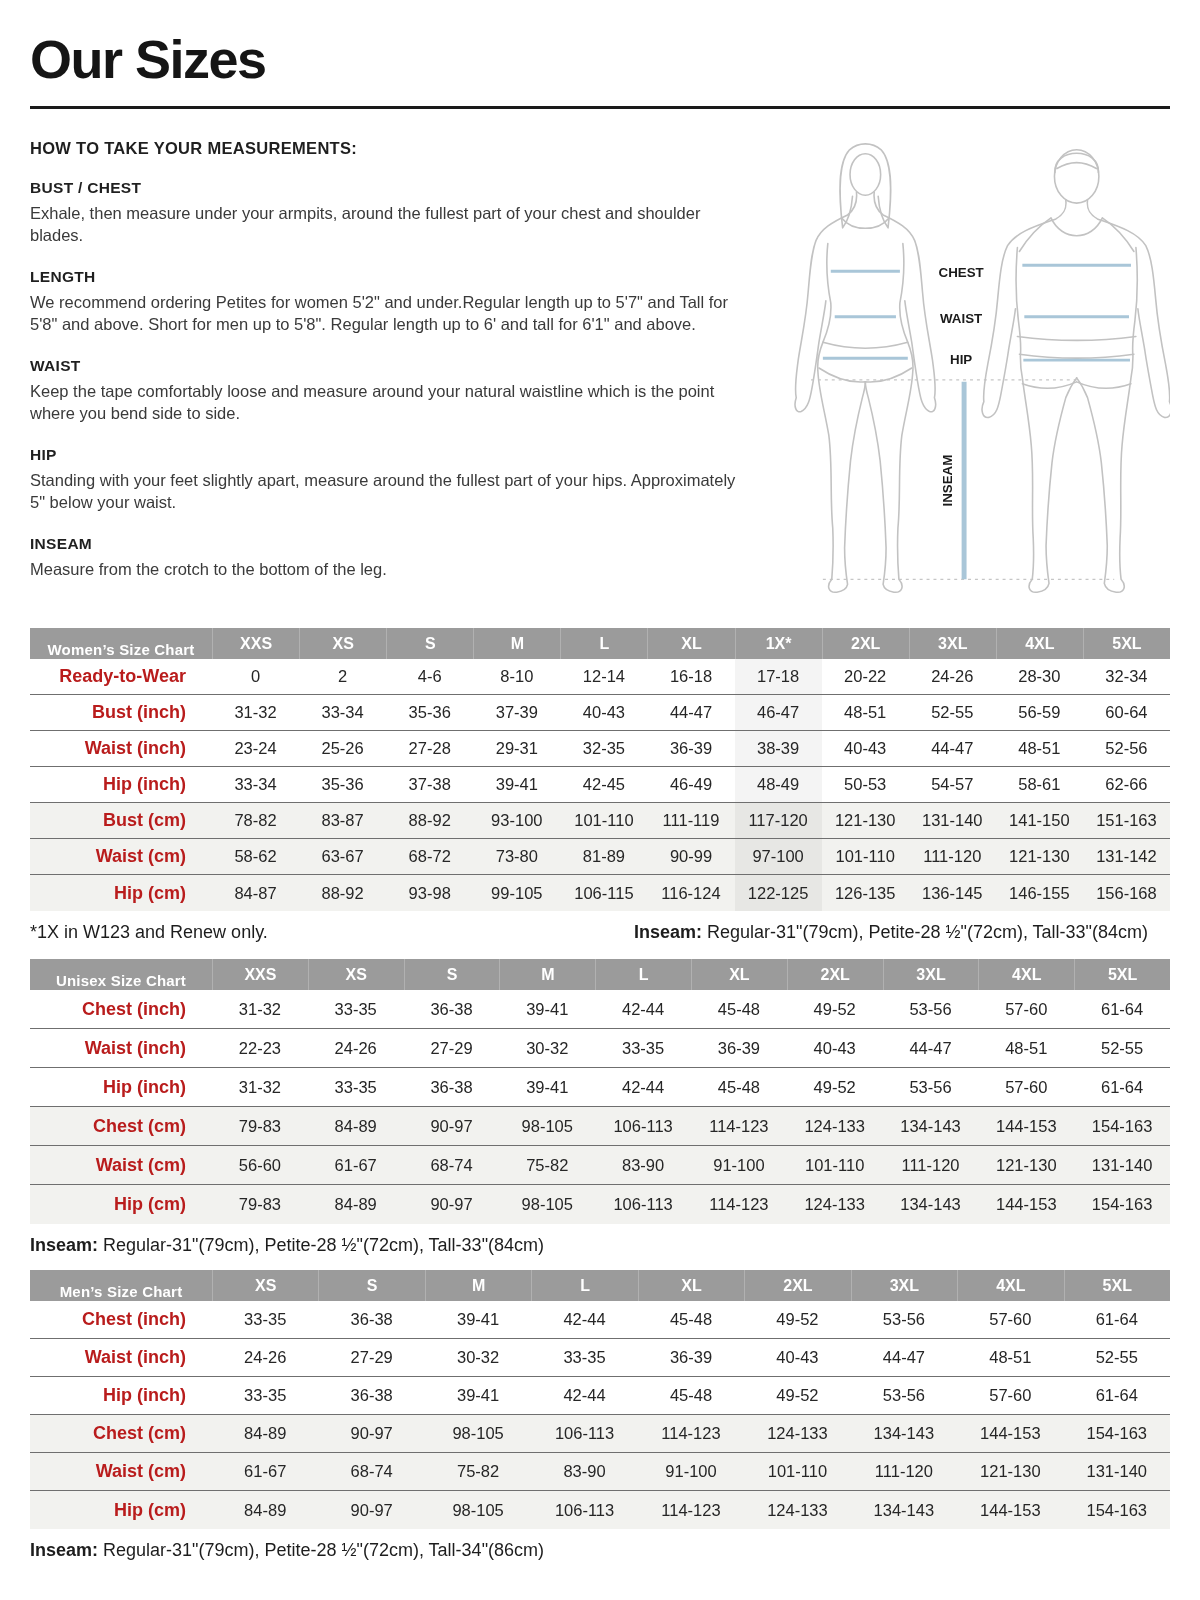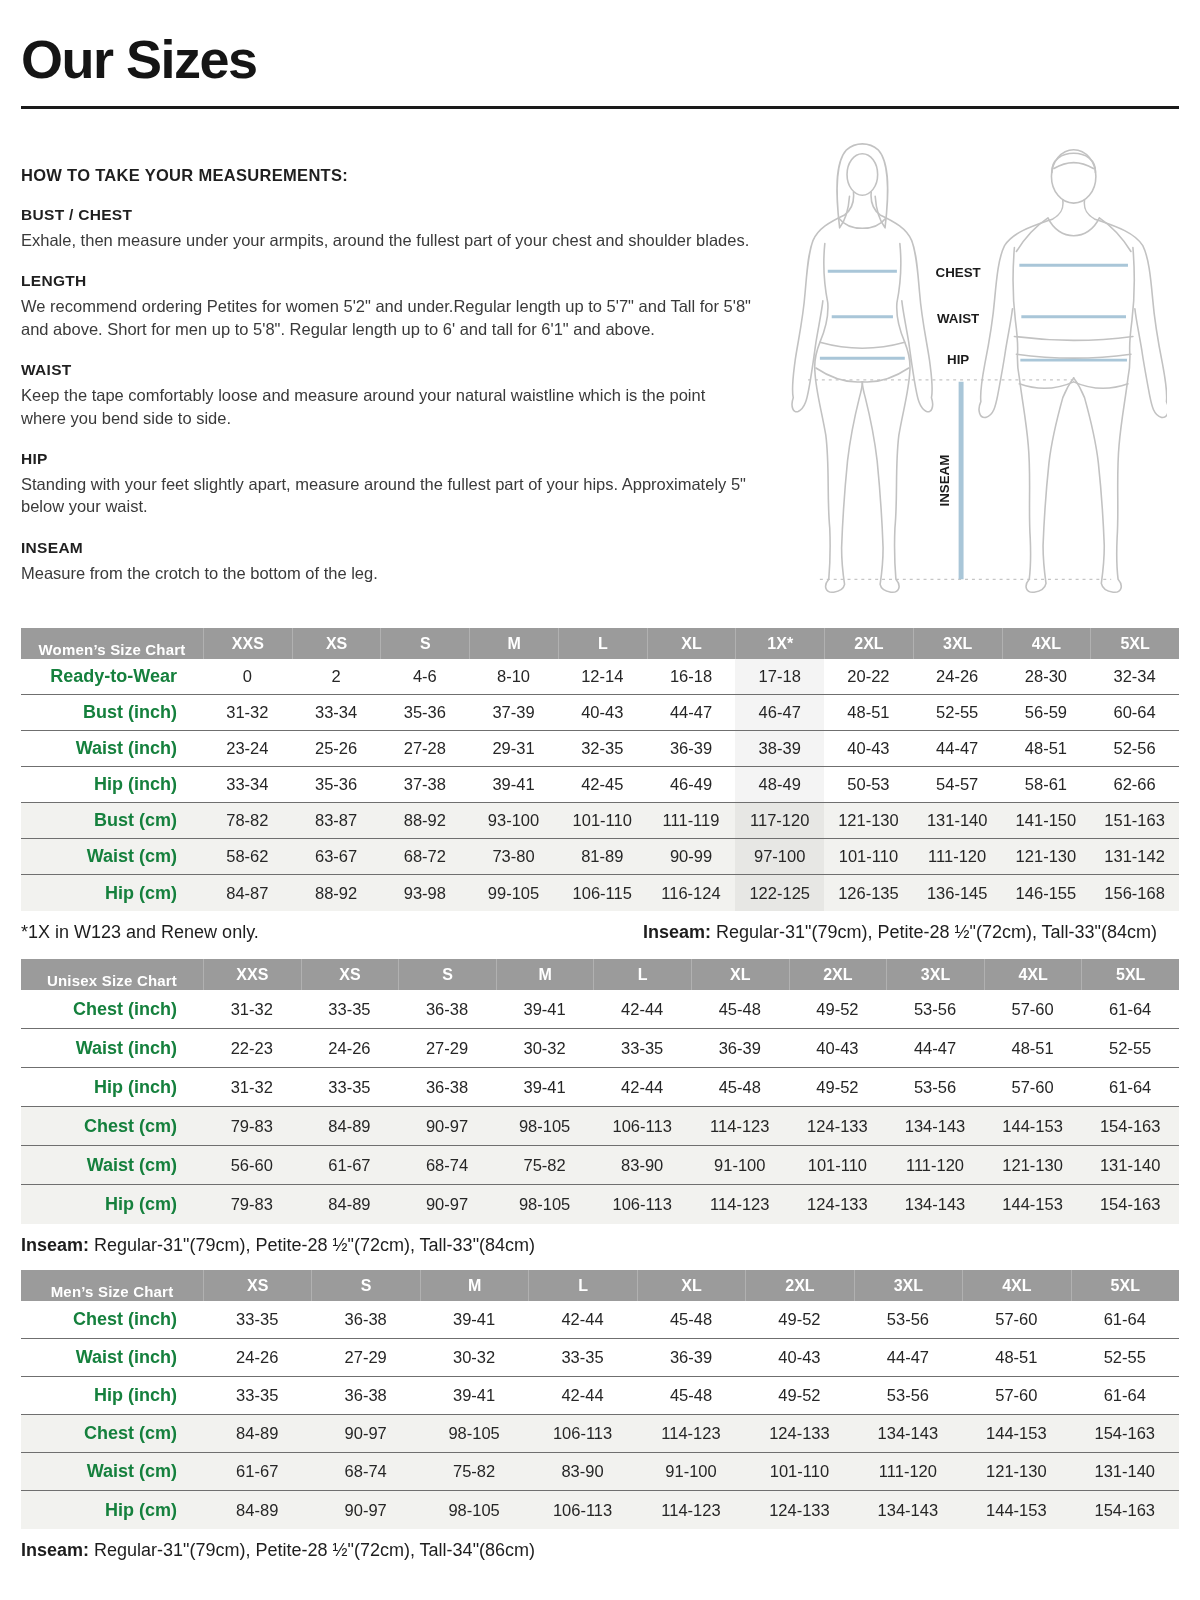--- a/index.html
+++ b/index.html
@@ -1,40 +1,40 @@
 <!DOCTYPE html>
 <html><head>
 <meta charset="utf-8">
 <style>
   * { box-sizing: border-box; }
   html,body { margin:0; padding:0; background:#ffffff; }
   body { font-family: "Liberation Sans", "DejaVu Sans", sans-serif; color:#2d2d2d; }
-  .page { width:1200px; height:1600px; background:#fff; padding:26px 21px 10px; position:relative; overflow:hidden; }
+  .page { width:1200px; height:1600px; background:#fff; padding:26px 30px 10px; position:relative; overflow:hidden; }
 
   .page-title { font-size:54px; font-weight:bold; color:#151515; letter-spacing:-1.5px; margin:2px 0 16px; }
   .title-rule { border:none; border-top:3px solid #1a1a1a; margin:0 0 24px; }
 
-  .content-row { display:flex; gap:18px; height:478px;align-items:center; }
+  .content-row { display:flex; gap:18px; height:478px; }
   .text-col { width:730px; }
   .fig-col { flex:1; position:relative; }
 
   .how-heading { font-size:16.5px; font-weight:bold; color:#1f1f1f; letter-spacing:.3px; margin:6px 0 0; }
   .m-section h3 { font-size:15.5px; font-weight:bold; color:#1f1f1f; letter-spacing:.3px; margin:21px 0 5px; }
   .m-section p { font-size:16.5px; line-height:1.36; color:#3a3a3a; margin:0; }
 
   
   .size-table { margin-top:17px; }
   .st-head, .st-row { display:grid; grid-template-columns:182px repeat(var(--cols), 1fr); align-items:center; }
   .st-head { background:#9b9b9b; color:#fff; height:31px; }
   .st-title { font-size:15px; font-weight:bold; text-align:center; letter-spacing:.2px; }
   .st-col { font-size:16px; font-weight:bold; text-align:center; border-left:1px solid rgba(255,255,255,.22); height:43px; line-height:31px; }
   .st-row { border-bottom:1px solid #6f6f6f; background:#fff; }
   .st-row.last { border-bottom:none; }
   .st-row.shaded { background:#f2f2ef; }
-  .st-label { font-size:18px; font-weight:bold; color:#15803d; text-align:right; padding-right:26px; }
+  .st-label { font-size:18px; font-weight:bold; color:#b91c1c; text-align:right; padding-right:26px; }
   .st-cell { font-size:16.5px; color:#262626; text-align:center; }
   .st-cell.hl { background:rgba(75,75,60,.06); height:100%; display:flex; align-items:center; justify-content:center; }
   #women-table .st-row { height:36px; }
   #unisex-table .st-row { height:39px; }
   #men-table .st-row { height:38px; }
 
   .footnotes { display:flex; justify-content:space-between; gap:86px; align-items:baseline; margin:11px 22px 13px 0; font-size:18px; color:#1d1d1d; }
   .footnotes .fn-bold { font-weight:bold; }
   .mt-unisex { margin-top:16px; }
   .mt-men { margin-top:14px; }

